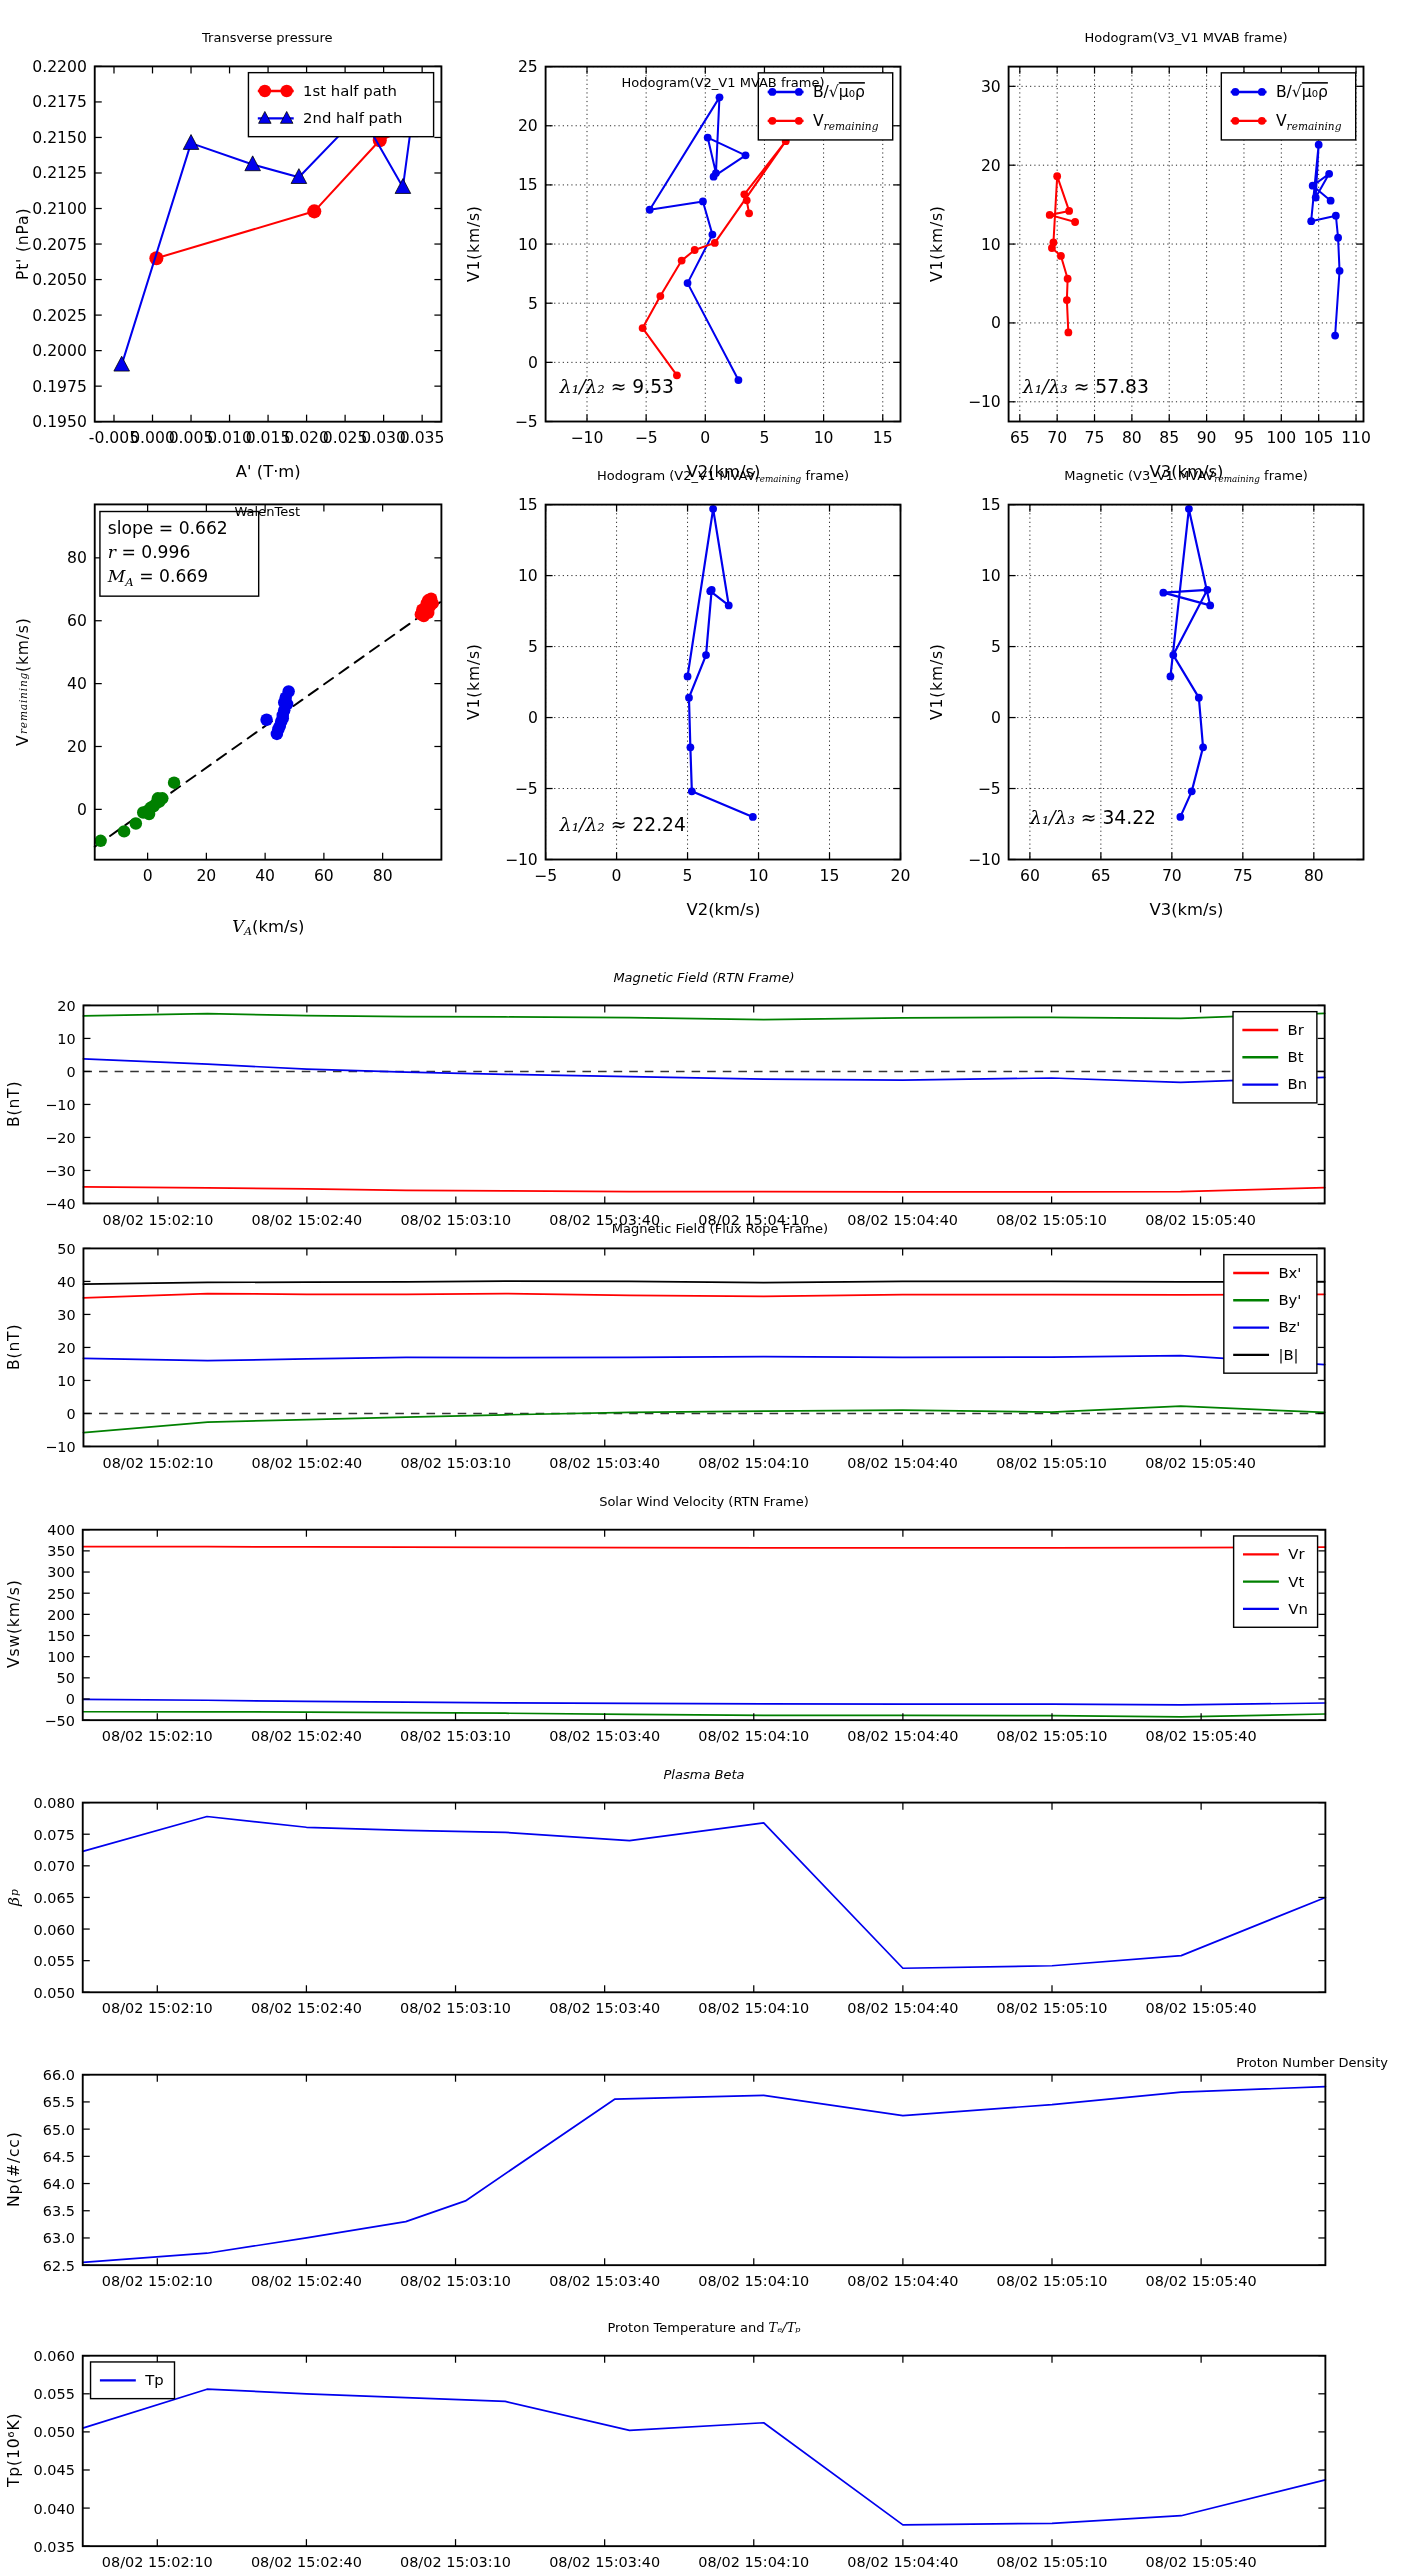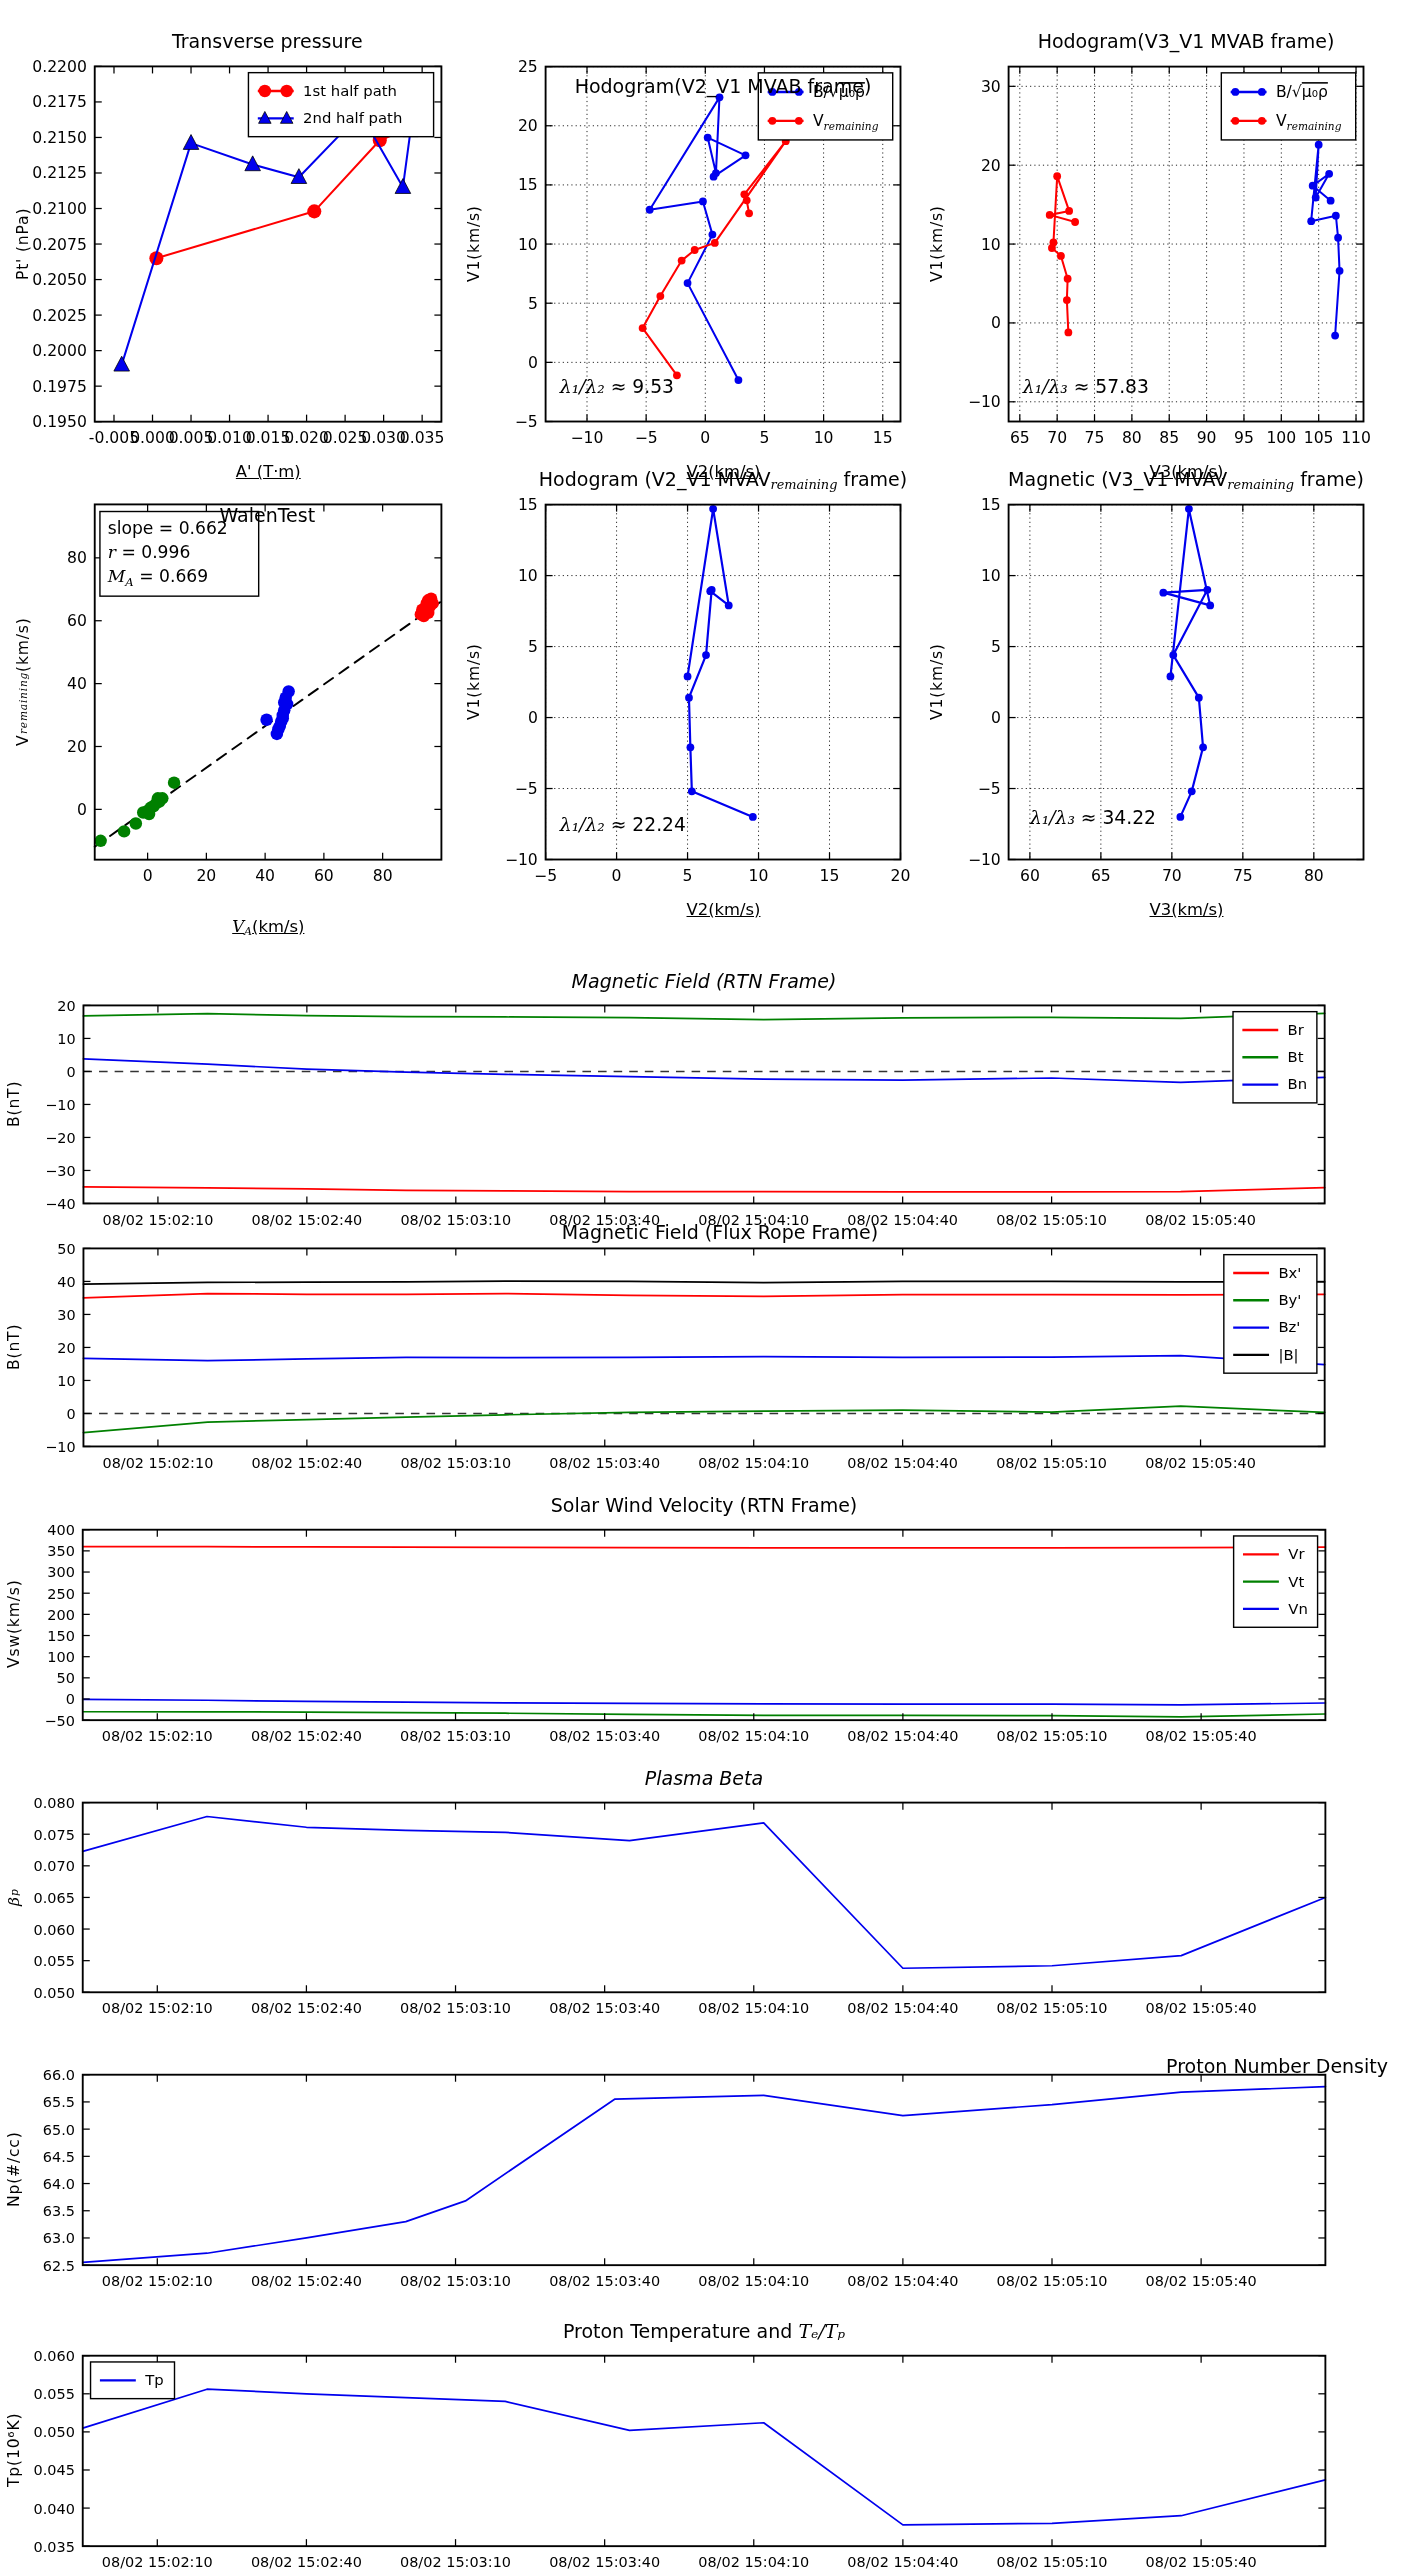--- a/index.html
+++ b/index.html
@@ -1,21 +1,21 @@
 <!DOCTYPE html>
 <html style="font-size:12.5px"><head>
 <meta charset="utf-8">
 <style>
   html,body{margin:0;padding:0;background:#ffffff;}
   body{font-family:"DejaVu Sans",sans-serif;color:#000;}
   .page{position:relative;width:1405px;height:2576px;background:#ffffff;overflow:hidden;}
   .panel{position:absolute;}
   .panel svg{position:absolute;left:0;top:0;}
-  .ptitle{position:absolute;text-align:center;font-size:19px;white-space:nowrap;z-index:2;}
-  .xlab{position:absolute;text-align:center;font-size:16.4px;white-space:nowrap;z-index:2;text-decoration:underline;}
+  .ptitle{position:absolute;text-align:center;font-size:13px;white-space:nowrap;z-index:2;}
+  .xlab{position:absolute;text-align:center;font-size:16.4px;white-space:nowrap;z-index:2;}
   .ylab{position:absolute;writing-mode:vertical-rl;transform:rotate(180deg);display:flex;align-items:center;justify-content:center;font-size:15.6px;white-space:nowrap;letter-spacing:0.8px;z-index:2;}
   .sub{font-size:68%;font-family:"DejaVu Serif",serif;font-style:italic;vertical-align:-0.25em;}
   .mathit{font-family:"DejaVu Serif",serif;font-style:italic;}
 </style>
 </head>
 <body>
 
 <div class="page">
 
   <div class="panel" style="left: 0.8px; top: 18px; width: 499px; height: 488px;">

